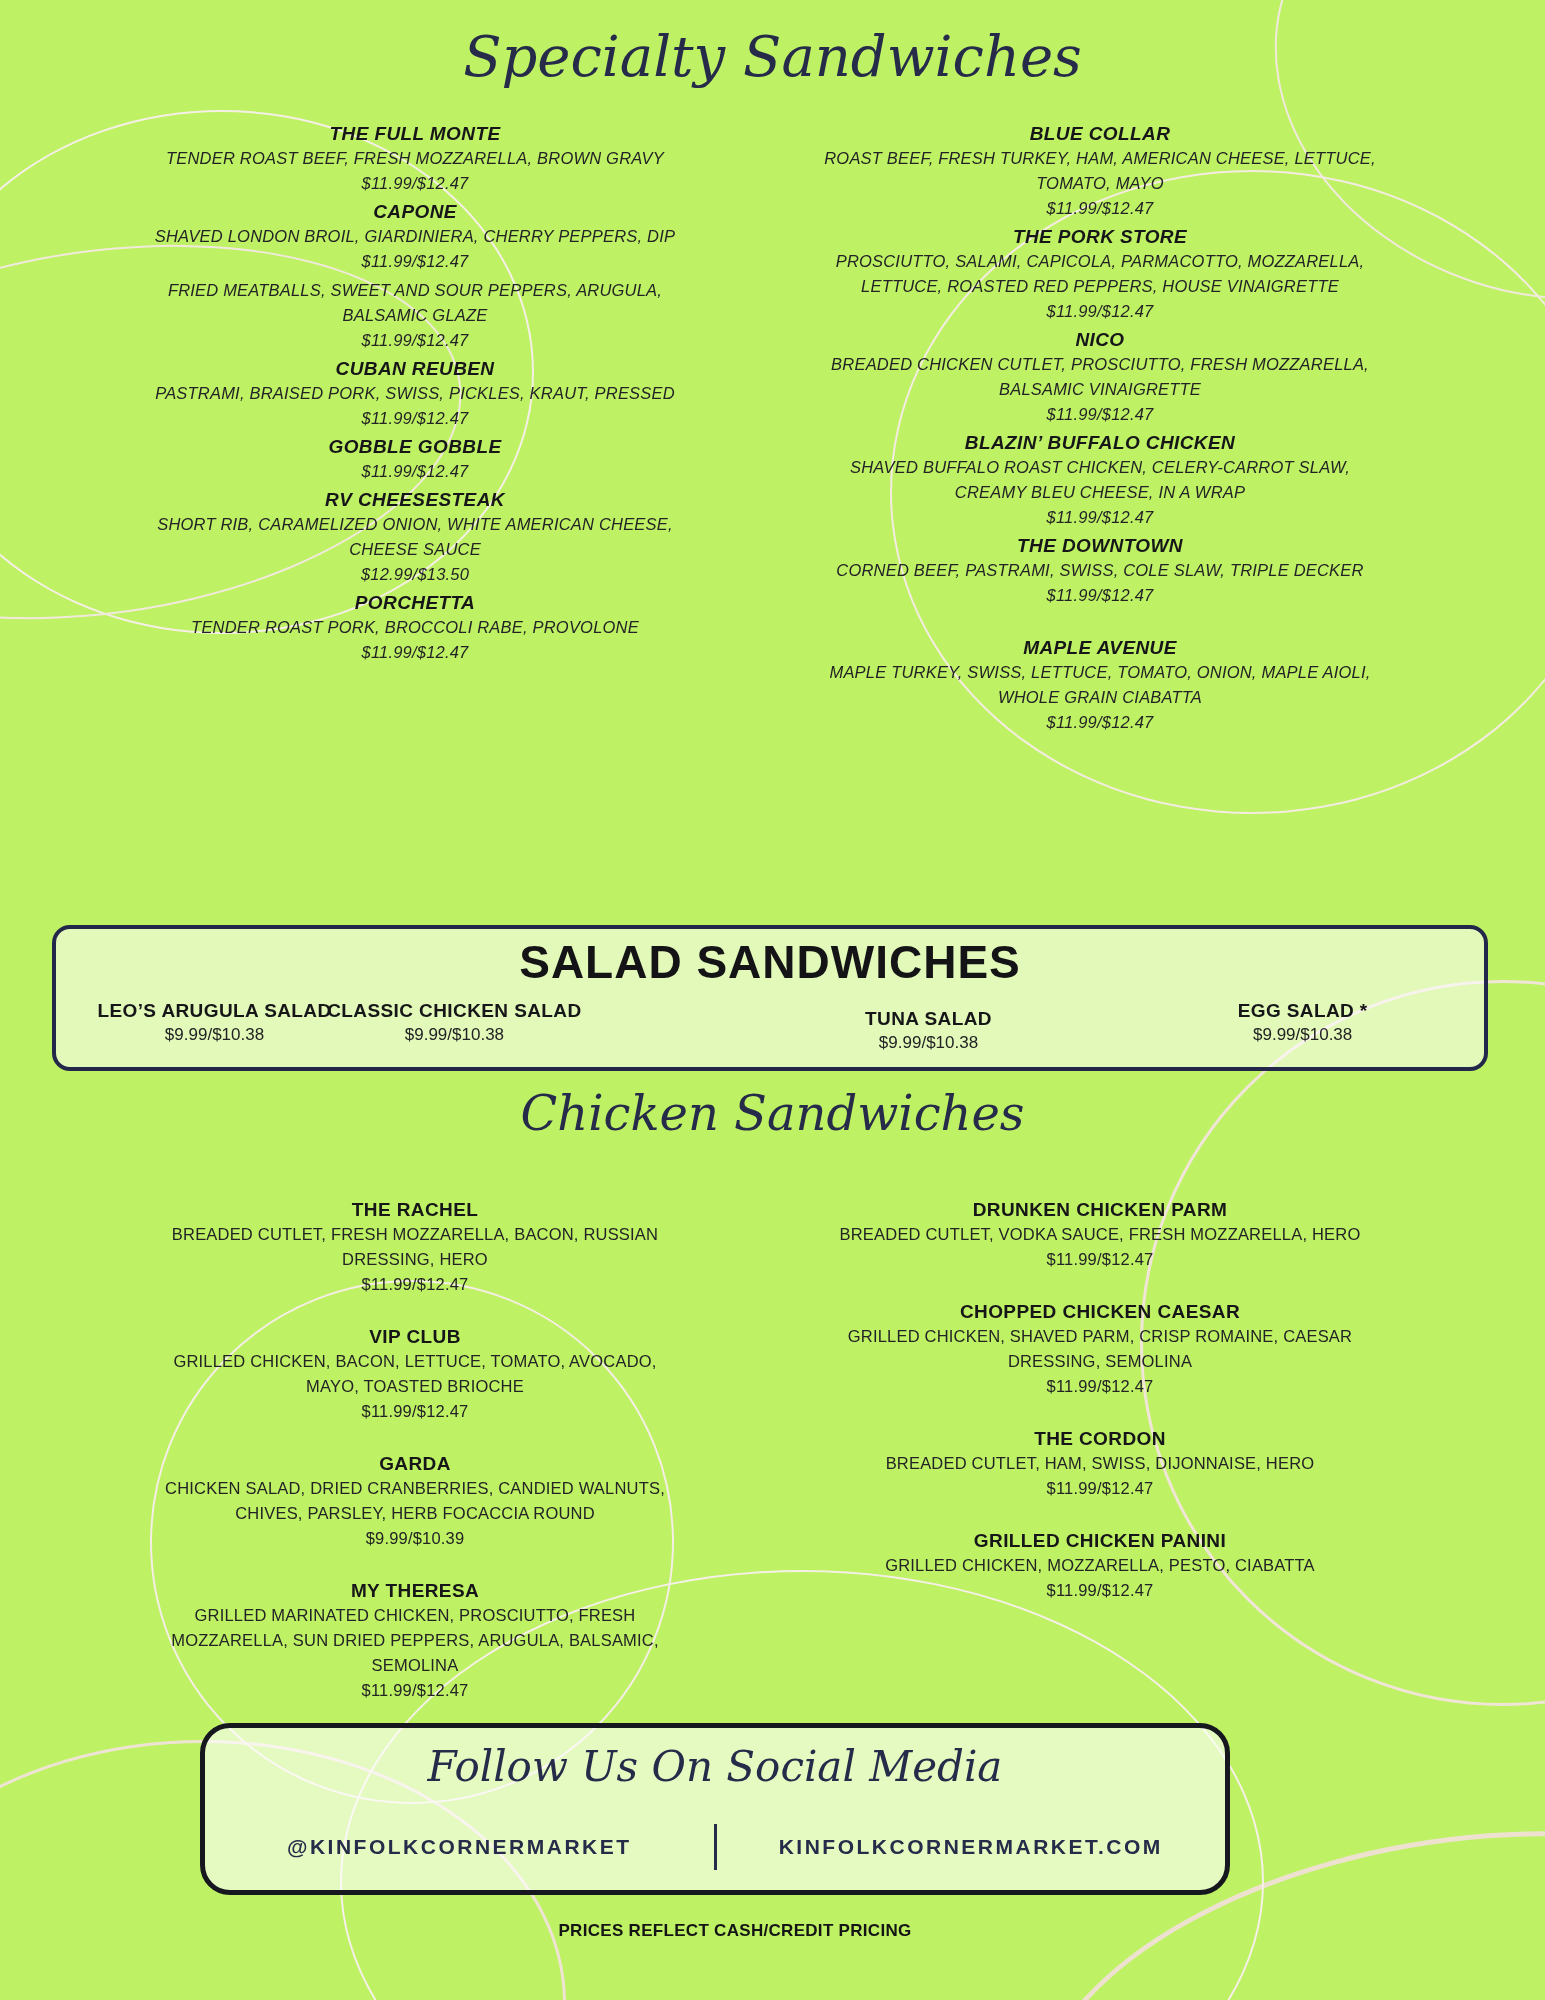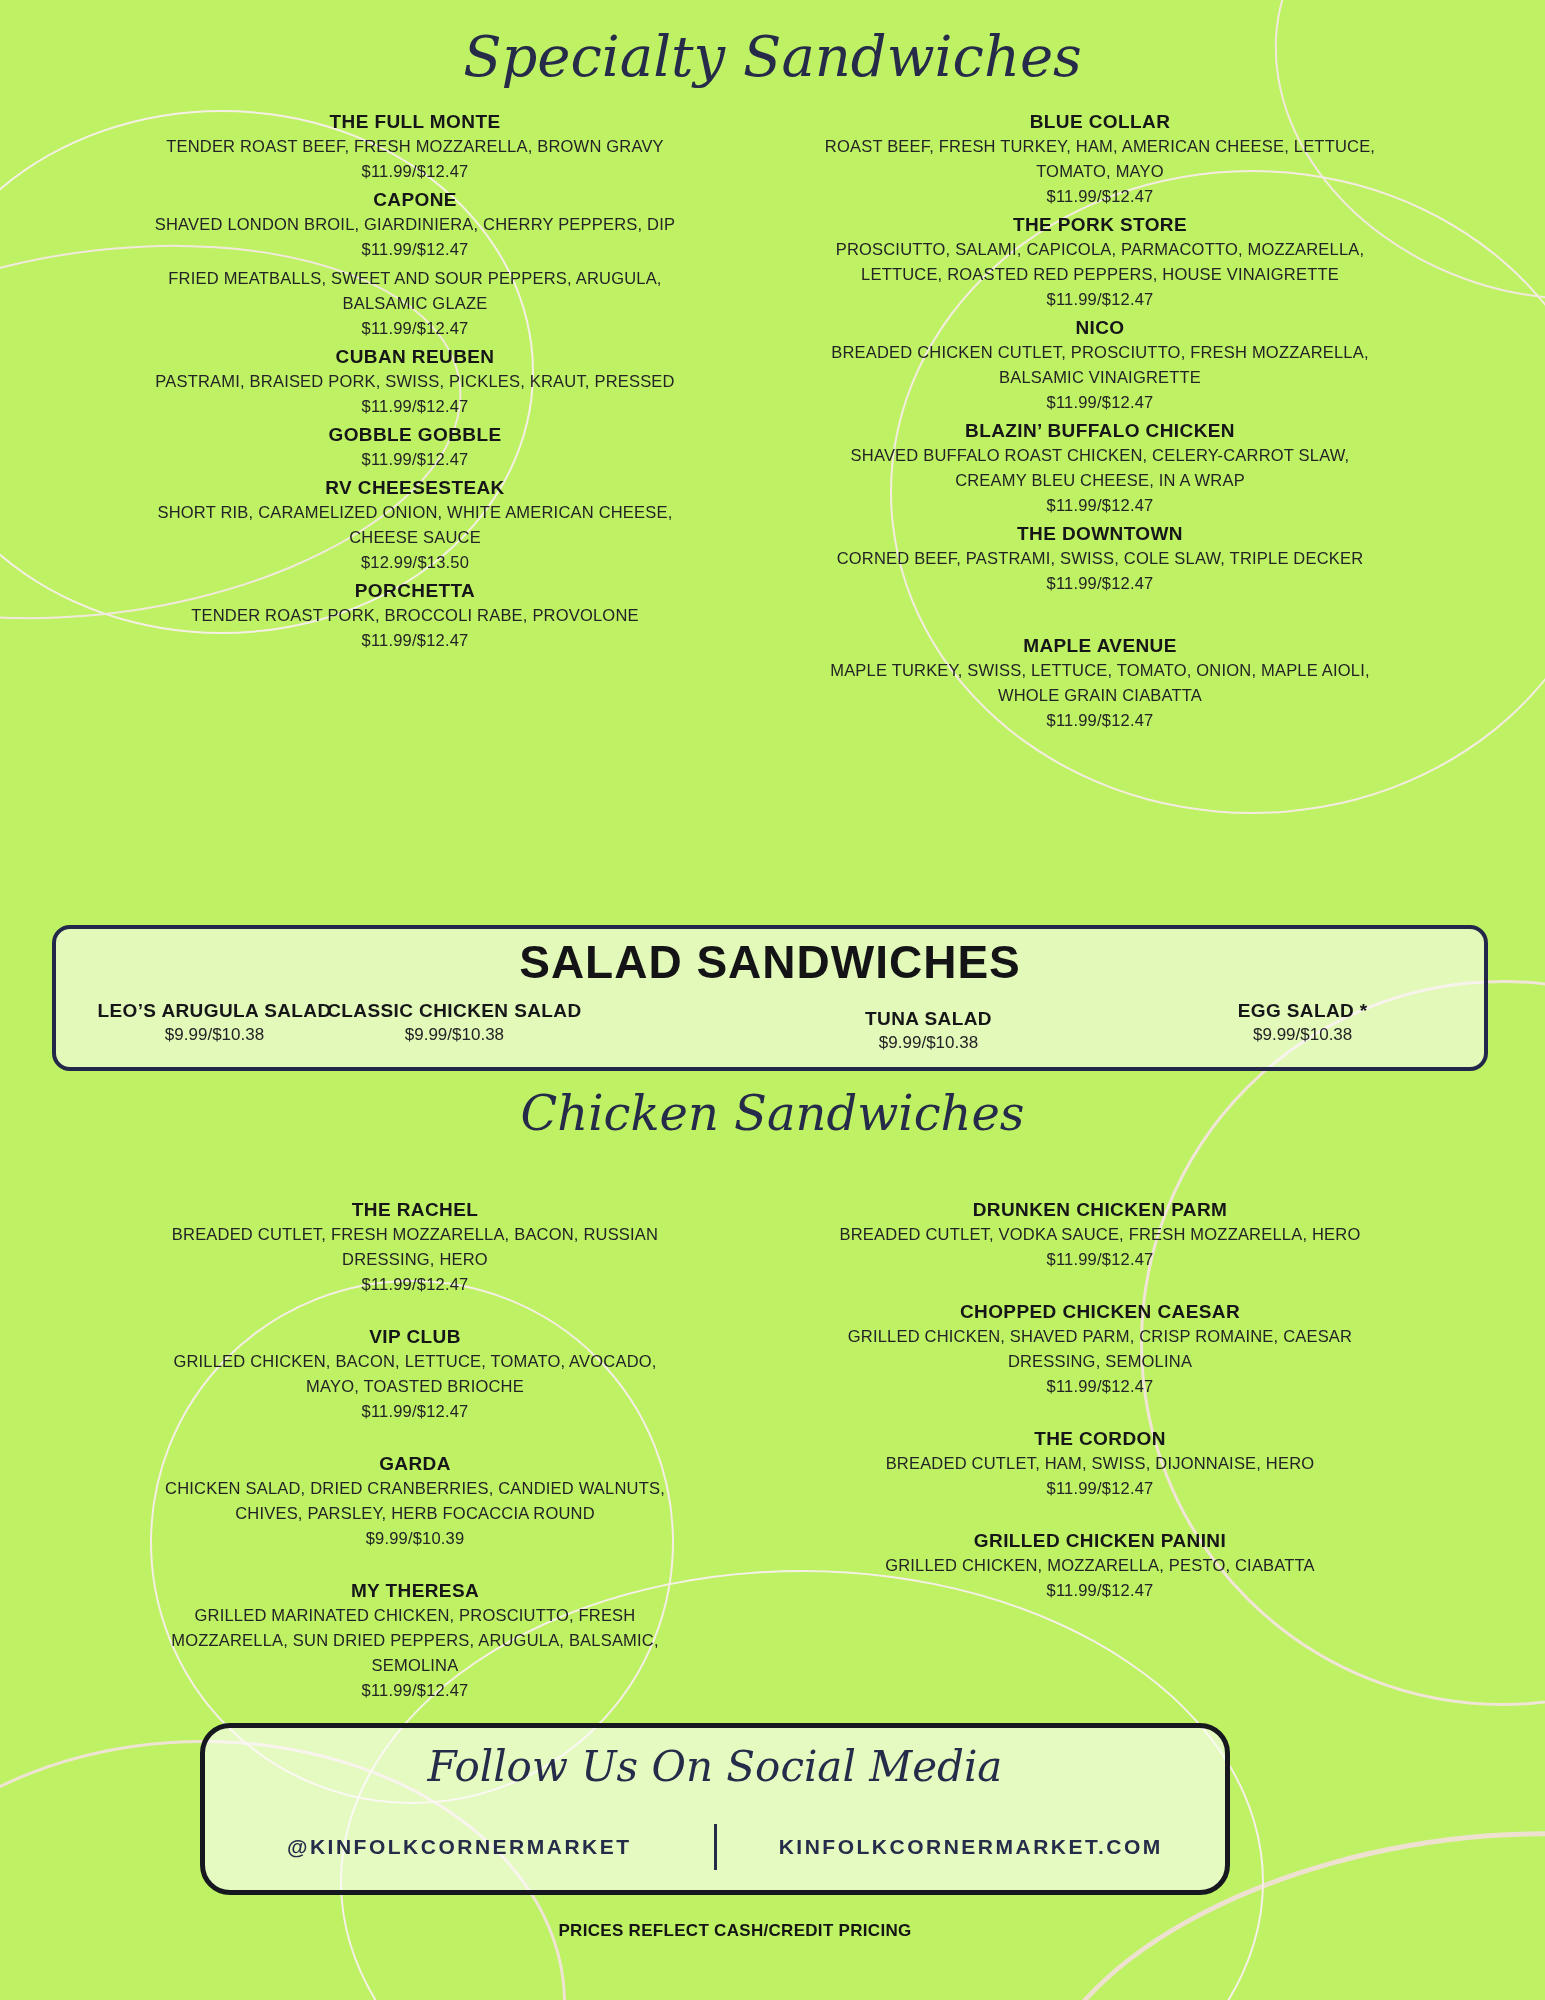--- a/index.html
+++ b/index.html
@@ -29,28 +29,28 @@
 
   .script-title{
     position:absolute;left:0;right:0;text-align:center;
     font-family:"DejaVu Serif",serif;font-style:italic;font-weight:500;
     color:var(--navy);
   }
   #specialty-title{top:18px;font-size:56px;line-height:78px;}
   #chicken-title{top:1078px;font-size:48px;line-height:70px;}
 
   .columns{position:absolute;left:135px;display:flex;align-items:flex-start;}
-  #specialty-columns{top:110px;}
+  #specialty-columns{top:122px;font-style:italic;}
   #chicken-columns{top:1198px;}
   .col-left{width:560px;}
   .col-right{width:580px;margin-left:115px;}
 
   .item{text-align:center;margin-bottom:4px;}
   .chicken-col .item{margin-bottom:28px;}
-  .item.gap-top{margin-top:38px;}
+  .item.gap-top{margin-top:28px;}
   .item-name{font-size:19px;font-weight:bold;letter-spacing:.4px;line-height:24px;color:#161618;}
   .item-desc{font-size:16.5px;line-height:25px;letter-spacing:.2px;white-space:pre-line;color:#232325;}
   .item-price{font-size:16.5px;line-height:25px;letter-spacing:.2px;color:#232325;}
 
   .salad-box{
     position:absolute;top:925px;left:52px;width:1436px;height:146px;
     border:4px solid #23284a;border-radius:18px;background:rgba(255,255,255,.55);
     box-sizing:border-box;
   }
   .salad-title{

